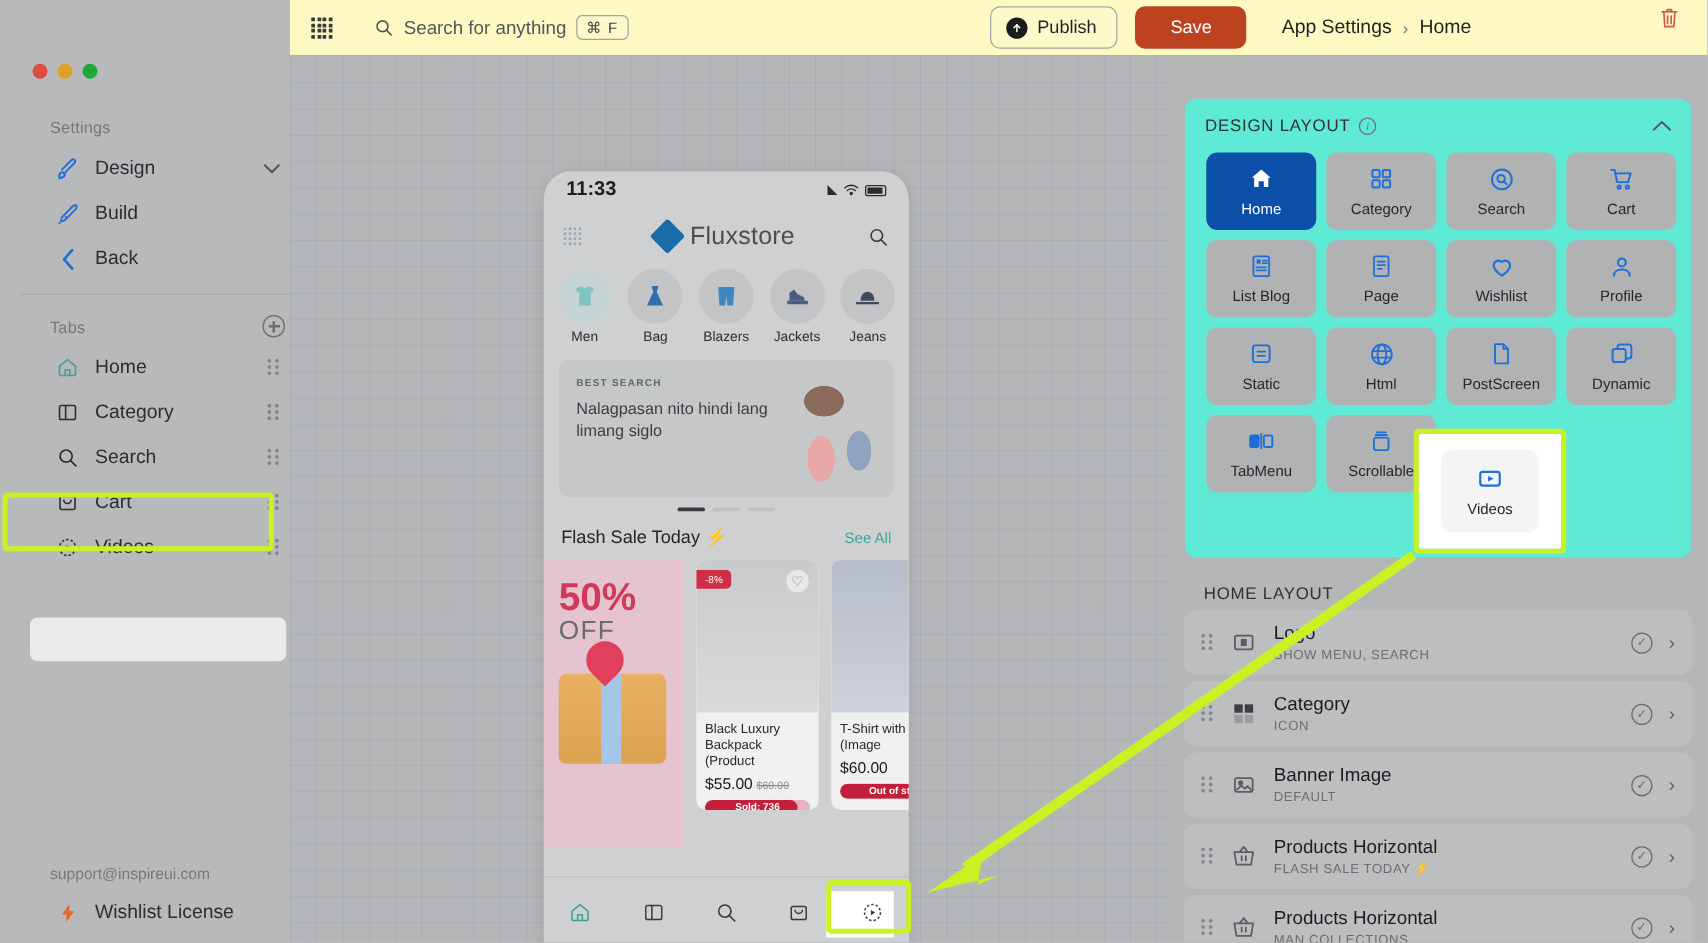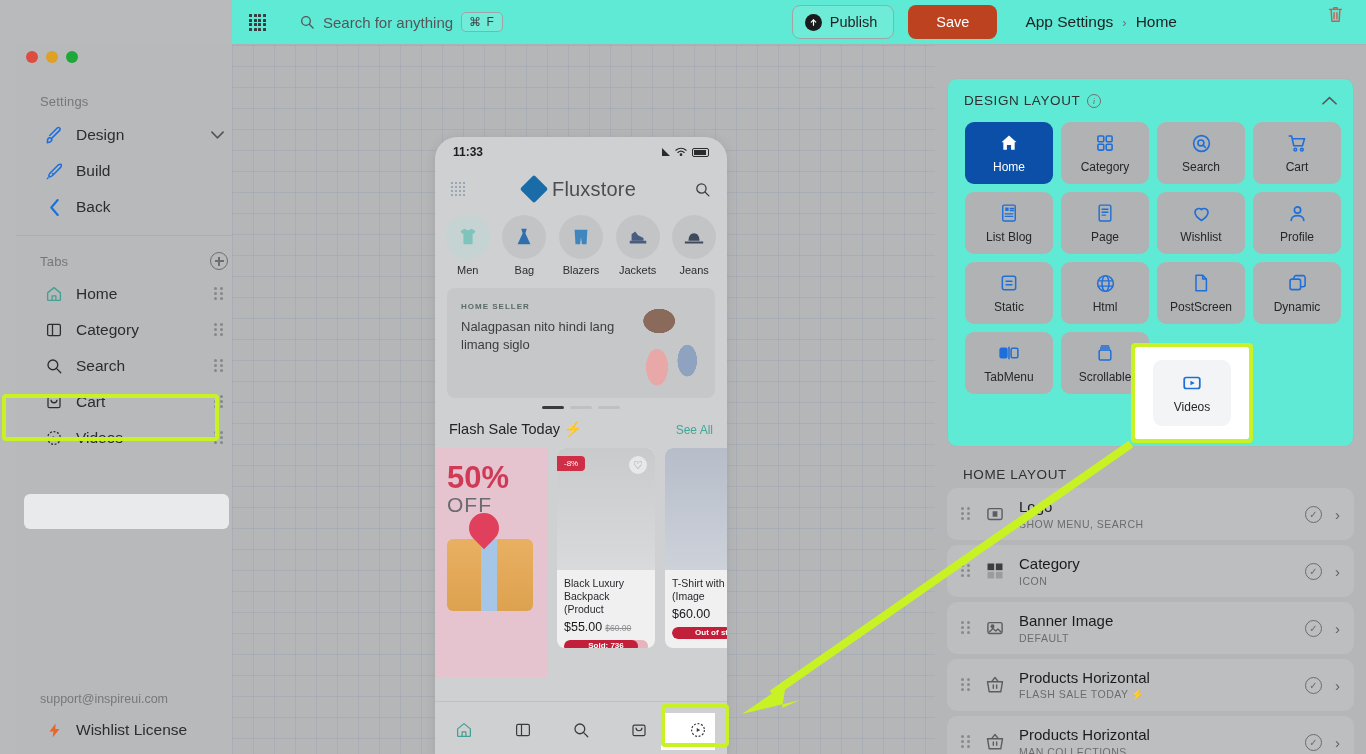--- a/index.html
+++ b/index.html
@@ -71,21 +71,21 @@
   }
   .hl-sidebar-videos { left: 2px; top: 394px; width: 217px; height: 47px; }
   .sb-item-active-bg {
     position: absolute; left: 8px; top: 400px; width: 205px; height: 35px;
     background: #e9eaeb; border-radius: 6px; z-index: 1;
   }
 
   
   .topbar {
     position: absolute; left: 232px; top: 0; width: 1134px; height: 45px;
-    background: #5eead4; display: flex; align-items: center;
+    background: #fef9c3; display: flex; align-items: center;
     border-bottom: 1px solid #aeafb1;
   }
   .grid-icon {
     width: 16px; height: 16px; margin-left: 17px;
     display: grid; grid-template-columns: repeat(4, 3px); grid-template-rows: repeat(4, 3px);
     gap: 1.5px; cursor: pointer;
   }
   .grid-icon i { width: 3px; height: 3px; background: #3a3b3e; border-radius: .5px; display: block; }
 
   .search-box { display: flex; align-items: center; gap: 8px; margin-left: 34px; cursor: text; }
@@ -131,21 +131,21 @@
   }
 
   
   .phone {
     position: absolute; left: 203px; top: 92px; width: 292px; height: 620px;
     background: #cfd0d1; border-radius: 22px 22px 0 0; overflow: hidden;
     box-shadow: 0 2px 12px rgba(0,0,0,.10);
   }
   .ph-status {
     height: 30px; display: flex; align-items: center; justify-content: space-between;
-    padding: 0 18px; font-size: 12px; font-weight: bold; color: #1d1e20;
+    padding: 0 18px; font-size: 16px; font-weight: bold; color: #1d1e20;
   }
   .ph-status .icons { display: flex; align-items: center; gap: 5px; }
   .sig { width: 0; height: 0; border-left: 8px solid #2a2b2d; border-top: 8px solid transparent; }
   .batt { width: 17px; height: 9px; border: 1.4px solid #2a2b2d; border-radius: 2px; position: relative; }
   .batt::after { content:""; position:absolute; left:1px; top:1px; bottom:1px; right:2px; background:#2a2b2d; }
 
   .ph-head { height: 44px; display: flex; align-items: center; padding: 0 16px; }
   .ph-menu {
     width: 15px; height: 15px; display: grid; grid-template-columns: repeat(4,2px);
     grid-template-rows: repeat(4,2px); gap: 2px; opacity: .35;
@@ -642,21 +642,21 @@
             <svg width="22" height="22" viewBox="0 0 24 24" fill="#3f4a5e">
                 <path d="M2 17h20v2H2z"></path>
                 <path d="M6 16c0-5 2.5-8 6-8s6 3 6 8z"></path>
               </svg>
           </span>
           <span class="cname">Jeans</span>
         </div>
       </div>
 
       <div class="ph-banner">
-        <div class="tag">HOME SELLER</div>
+        <div class="tag">BEST SEARCH</div>
         <div class="hl-txt">Nalagpasan nito hindi lang limang siglo</div>
         <div class="model"></div>
       </div>
       <div class="dots-row">
         <span class="d on"></span>
         <span class="d"></span>
         <span class="d"></span>
       </div>
 
       <div class="ph-flash">

